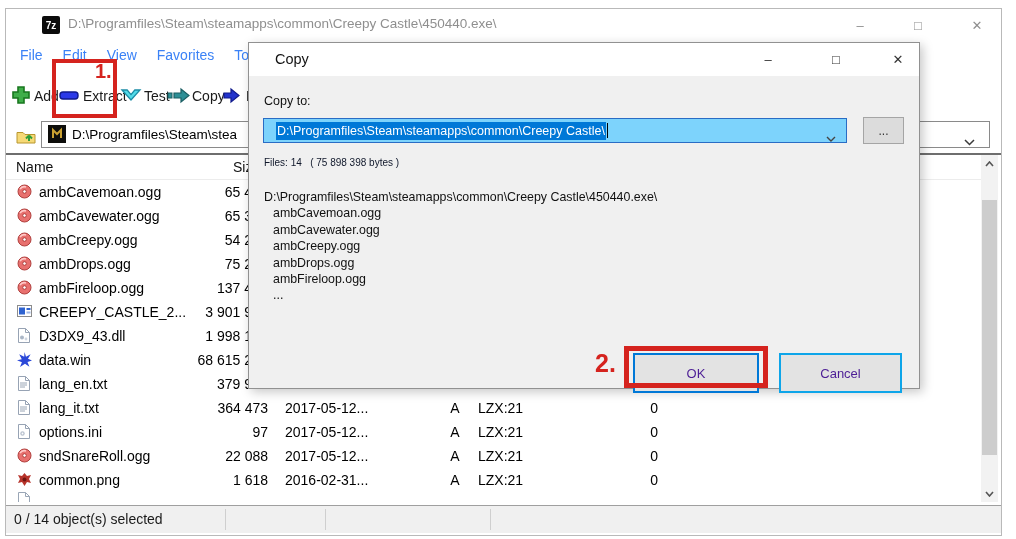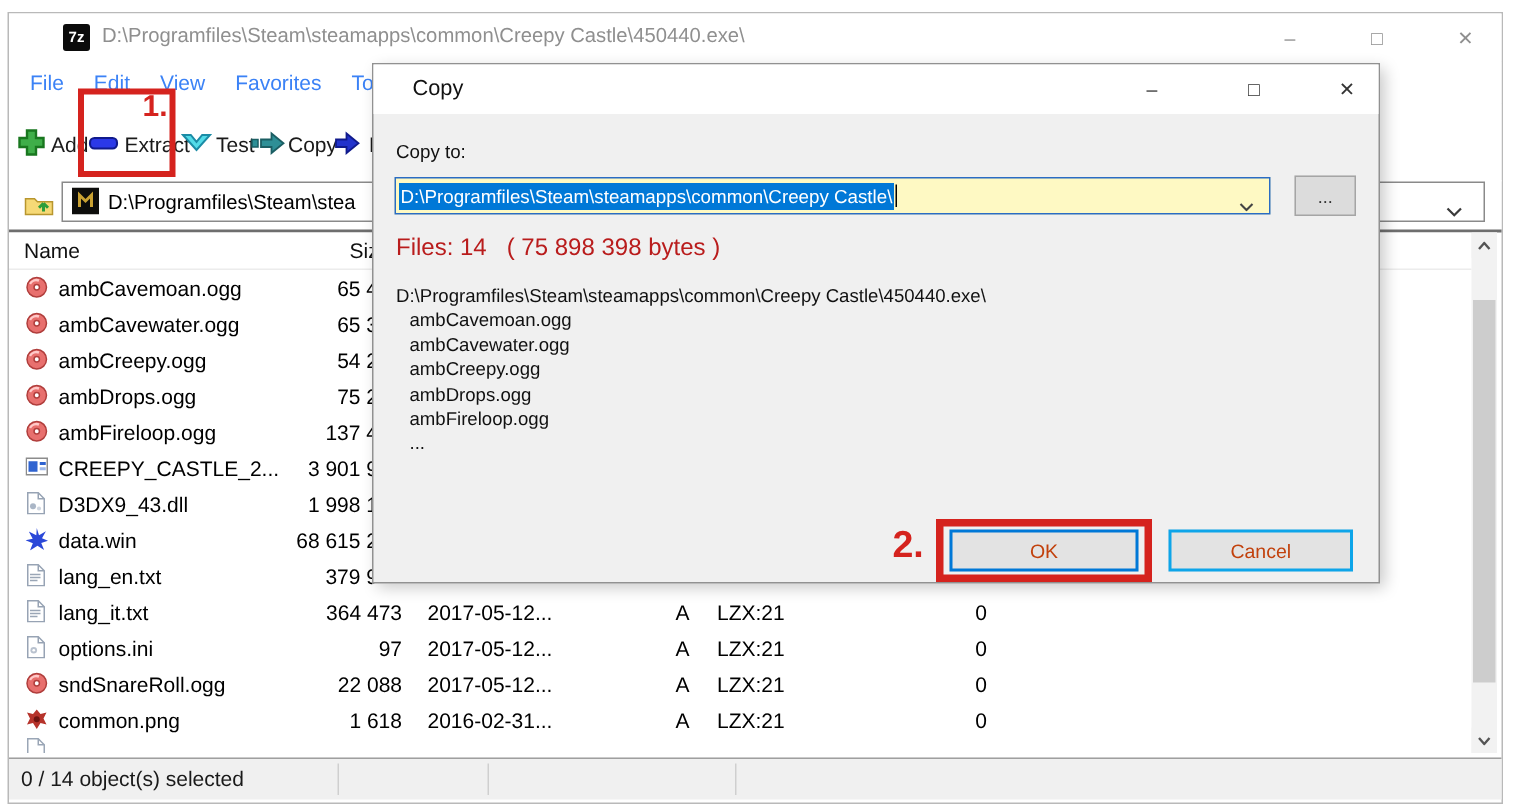--- a/index.html
+++ b/index.html
@@ -72,35 +72,35 @@
 
   
   .dialog{position:absolute;left:248px;top:42px;width:672px;height:347px;background:#f0f0f0;
           border:1px solid #919191;box-sizing:border-box;box-shadow:3px 3px 10px rgba(0,0,0,.22);}
   .dlg-titlebar{position:absolute;left:0;top:0;width:100%;height:33px;background:#fff;}
   .dlg-title{position:absolute;left:26px;top:8px;font-size:14.5px;color:#111;}
   .dlg-ctl{position:absolute;top:4px;width:34px;height:25px;display:flex;align-items:center;
            justify-content:center;font-size:13px;color:#333;}
   .dc-min{left:502px;} .dc-max{left:570px;} .dc-close{left:632px;}
   .dlg-label{position:absolute;left:15px;top:51px;font-size:12.5px;color:#111;}
-  .dlg-combo{position:absolute;left:14px;top:75px;width:584px;height:25px;background:#fef9c3;
+  .dlg-combo{position:absolute;left:14px;top:75px;width:584px;height:25px;background:#7dd3fc;
              border:1px solid #2a6cc4;box-sizing:border-box;display:flex;align-items:center;
-             padding-left:2px;}
+             padding-left:12px;}
   .dlg-combo .sel{background:#0078d7;color:#fff;font-size:12.5px;padding:2px 1px;white-space:nowrap;}
   .caret{display:inline-block;width:1px;height:15px;background:#000;margin-left:1px;}
   .dlg-combo-chevron{position:absolute;right:10px;top:9px;}
   .browse-btn{position:absolute;left:614px;top:74px;width:41px;height:27px;background:#dcdcdc;
               border:1px solid #a5a5a5;box-sizing:border-box;display:flex;align-items:center;
               justify-content:center;font-size:12px;color:#333;}
-  .dlg-summary{position:absolute;left:15px;top:114px;font-size:16px;color:#b91c1c;white-space:pre;}
+  .dlg-summary{position:absolute;left:15px;top:114px;font-size:10px;color:#0f172a;white-space:pre;}
   .dlg-list{position:absolute;left:15px;top:146px;font-size:12.4px;color:#111;line-height:16.4px;}
   .dlg-line{white-space:nowrap;}
   .dlg-line.indent{padding-left:9px;}
-  .btn{position:absolute;top:310px;height:28px;background:#e3e3e3;display:flex;align-items:center;
-       justify-content:center;font-size:13px;color:#c2410c;box-sizing:border-box;}
+  .btn{position:absolute;top:310px;height:40px;background:#e3e3e3;display:flex;align-items:center;
+       justify-content:center;font-size:13px;color:#4c1d95;box-sizing:border-box;}
   .ok-btn{left:384px;width:126px;border:2px solid #0078d7;}
   .cancel-btn{left:530px;width:123px;border:2px solid #0ea5e9;}
 
   
   .anno-box{position:absolute;border:4px solid #d5231e;box-sizing:border-box;z-index:50;}
   .anno-1{left:52px;top:59px;width:65px;height:59px;}
   .anno-2{position:absolute;left:375px;top:303px;width:144px;height:42px;border:5px solid #d5231e;
           box-sizing:border-box;z-index:50;}
   .anno-num{position:absolute;color:#d5231e;font-weight:bold;z-index:51;}
   .num-1{left:95px;top:60px;font-size:20px;}

